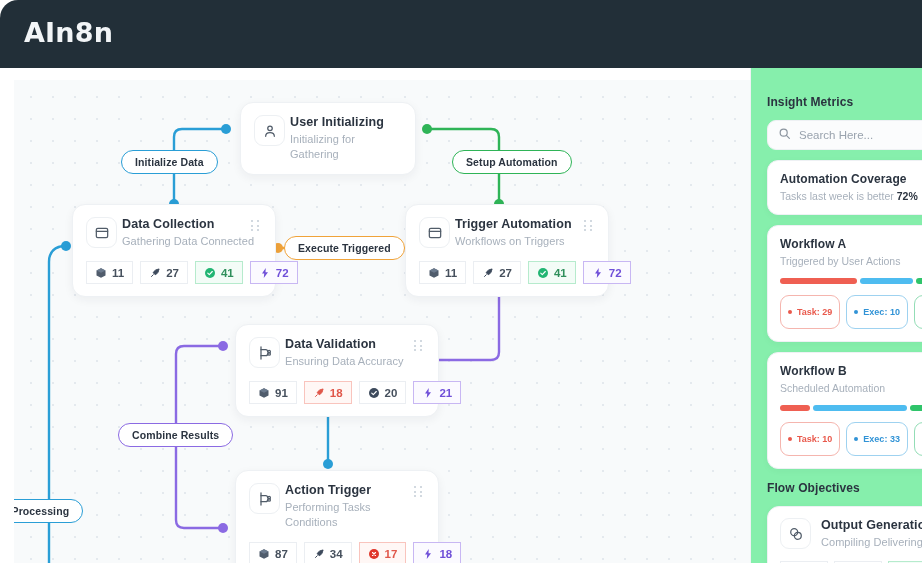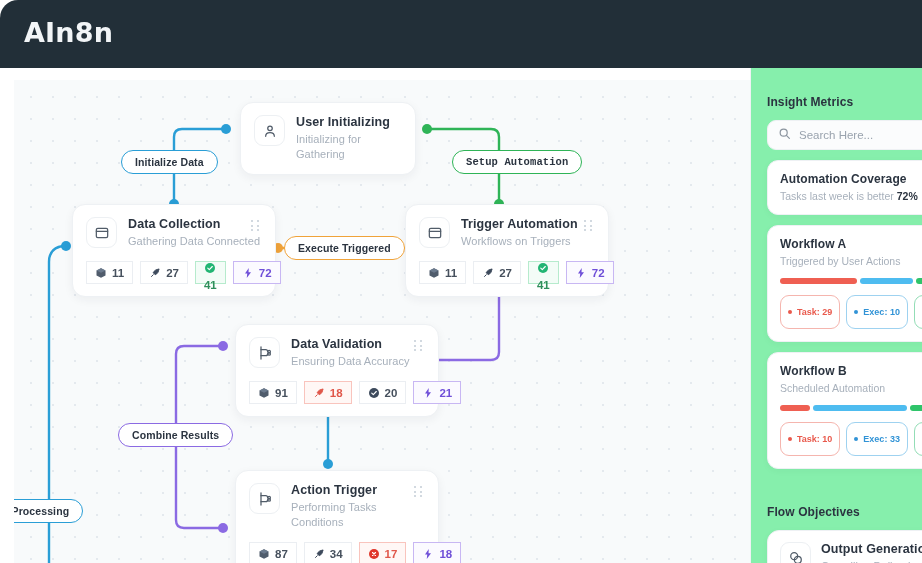--- a/index.html
+++ b/index.html
@@ -37,21 +37,21 @@
 
   
   .node {
     position: absolute;
     background: #ffffff;
     border: 1px solid #eef1f4;
     border-radius: 13px;
     box-shadow: 0 3px 10px rgba(30,44,60,.055);
     padding: 12px 13px 12px 13px;
   }
-  .node-head { display: flex; align-items: flex-start; gap: 11px; position: relative; }
+  .node-head { display: flex; align-items: flex-start; gap: 5px; position: relative; }
   .node-ico {
     width: 31px; height: 31px; flex: 0 0 31px;
     border: 1px solid #edf0f3; border-radius: 9px;
     display: flex; align-items: center; justify-content: center;
     background: #fff;
   }
   .node-ico svg { display:block; }
   .node-txt { padding-top: 0px; }
   .node-title { font-size: 12.5px; font-weight: 700; color: #2b3440; line-height: 15px; letter-spacing: .1px;}
   .node-sub   { font-size: 11px; color: #a7b0bb; line-height: 15px; margin-top: 2px; letter-spacing: .05px;}
@@ -61,21 +61,21 @@
     background: #c3ccd6;
   }
   .chips { display: flex; gap: 7px; margin-top: 12px; }
   .chip {
     display: flex; align-items: center; gap: 5px;
     height: 23px; padding: 0 8px;
     border: 1px solid #ebeef2; border-radius: 0;
     font-size: 11.5px; font-weight: 600; color: #46505d; background: #fff;
   }
   .chip svg { display:block; flex:0 0 auto; }
-  .chip.green { border-color: #b6ebcd; background: #f3fcf7; color:#2f8f5b;flex-direction:column; }
+  .chip.green { border-color: #b6ebcd; background: #f3fcf7; color:#2f8f5b; }
   .chip.purple{ border-color: #c8b7f3; background: #fbfaff; color:#6f4fd8; }
   .chip.red   { border-color: #f9c4bd; background: #fff7f5; color:#e0574a; }
 
   
   .pill {
     position: absolute;
     height: 24px; padding: 0 13px;
     display: flex; align-items: center; justify-content: center;
     background: #ffffff; border-radius: 13px;
     font-size: 10.5px; font-weight: 700; color: #2b3440;
@@ -128,21 +128,21 @@
     font-size: 9px; font-weight: 700; white-space: nowrap;
   }
   .tag .dot { width: 4px; height: 4px; border-radius: 50%; display:block; }
   .tag.red   { border:1px solid #f5b5ae; color:#e9594c; }
   .tag.red .dot{ background:#e9594c; }
   .tag.blue  { border:1px solid #9ed2f0; color:#3193d6; }
   .tag.blue .dot{ background:#3193d6; }
   .tag.green { border:1px solid #93ddb6; color:#2fa868; }
   .tag.green .dot{ background:#2fa868; }
 
-  .panel-title.sec { margin-top: 36px; }
+  .panel-title.sec { margin-top: 12px; }
 
   .ocard {
     margin-top: 11px; width: 180px;
     background: #fff; border: 1px solid #eef1f4; border-radius: 12px;
     box-shadow: 0 2px 7px rgba(30,44,60,.04);
     padding: 11px 12px 12px 12px;
   }
   .ocard .node-head { gap: 10px; }
   .ocard .chips { margin-top: 11px; gap: 6px; }
 </style>
@@ -410,21 +410,21 @@
         <div class="chip purple">
           <svg width="12" height="12" viewBox="0 0 24 24" fill="#6f4fd8">
               <path d="M13.5 2 6 13h4.5L9.5 22 18 10.5h-5z"></path>
             </svg>
           <span>18</span>
         </div>
       </div>
     </div>
 
     <div class="pill blue" style="left:107px; top:70px;">Initialize Data</div>
-    <div class="pill green" style="left:438px; top:70px;font-family:Liberation Mono, monospace;">Setup Automation</div>
+    <div class="pill green" style="left:438px; top:70px;">Setup Automation</div>
     <div class="pill orange" style="left:270px; top:156px;">Execute Triggered</div>
     <div class="pill purple" style="left:104px; top:343px;">Combine Results</div>
     <div class="pill blue" style="left:-29px; top:419px;">ct Processing</div>
 
   </div>
 
   <div class="panel">
     <div class="panel-title">Insight Metrics</div>
 
     <div class="search">

